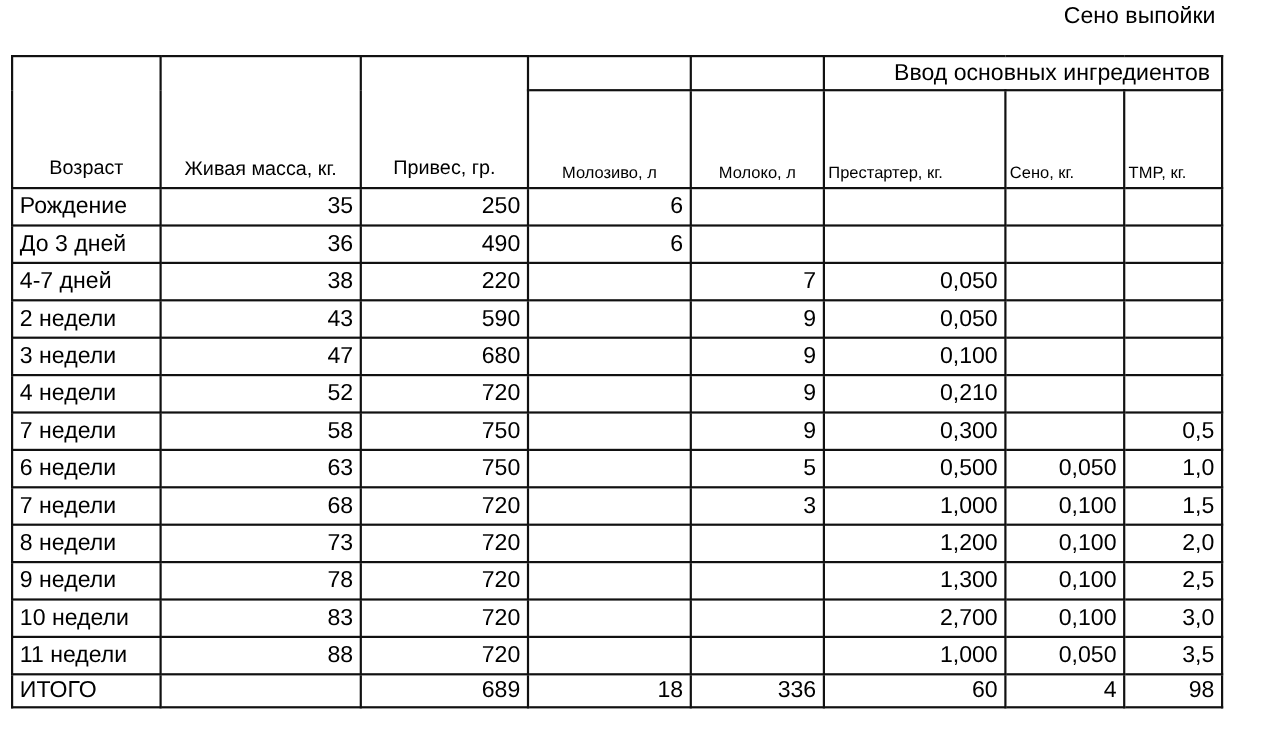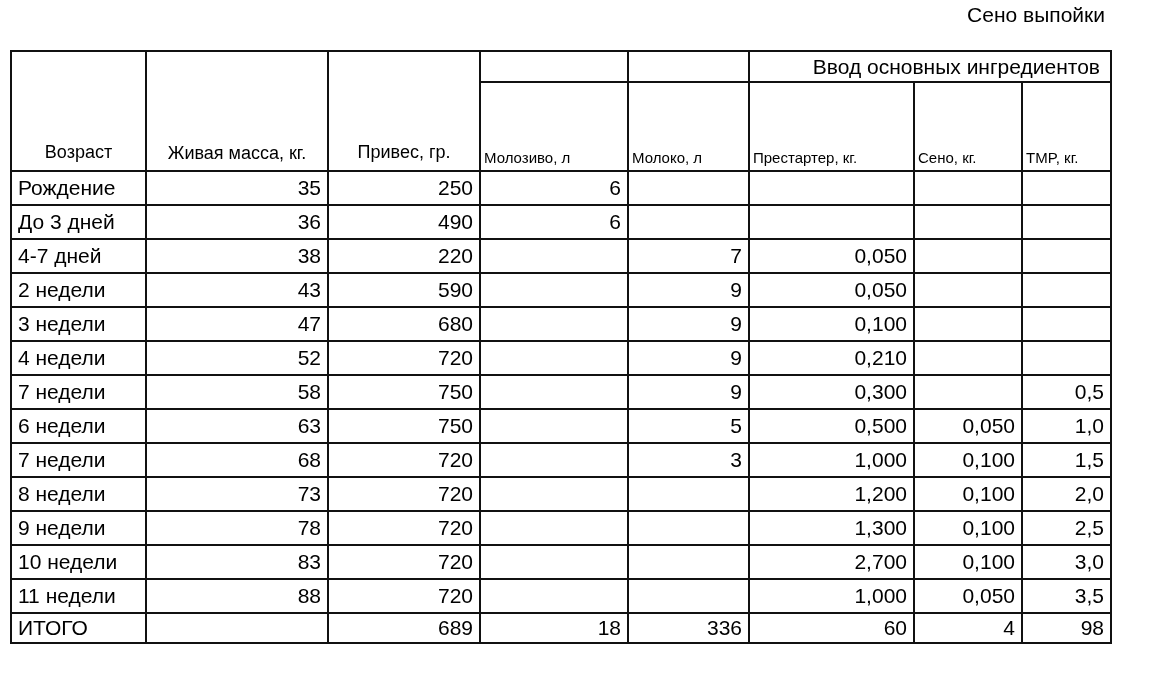--- a/index.html
+++ b/index.html
@@ -4,21 +4,21 @@
 <style>
   html, body { margin: 0; padding: 0; background: #ffffff; }
   body { width: 1167px; height: 675px; position: relative; overflow: hidden;
          font-family: "Liberation Sans", "DejaVu Sans", sans-serif; color: #000; }
   .title { position: absolute; top: 2px; right: 62px; font-size: 21px; line-height: 26px; }
   table { position: absolute; left: 10px; top: 50px; border-collapse: collapse; table-layout: fixed; }
   td, th { border: 2px solid #111; padding: 0 6px; font-weight: normal; white-space: nowrap; overflow: hidden; }
   .h1 td { height: 29px; }
   .h2 td { height: 83px; }
   td.hdr-big { font-size: 18px; text-align: center; vertical-align: bottom; padding-bottom: 2px; line-height: 32px; }
-  td.hdr-small { font-size: 15px; text-align: left; vertical-align: bottom; padding-bottom: 4px; padding-left: 3px; padding-right: 3px; }
+  td.hdr-small { font-size: 15px; text-align: center; vertical-align: bottom; padding-bottom: 4px; padding-left: 3px; padding-right: 3px; }
   td.hdr-small.left { text-align: left; }
   td.group { font-size: 21px; text-align: right; vertical-align: middle; padding-right: 10px; margin-left: 44px; }
   tr.data td { height: 32px; font-size: 21px; line-height: 32px; }
   td.num { text-align: right; padding-right: 6px; }
   td.age { text-align: left; padding-left: 6px; }
   tr.total td { height: 28px; font-size: 21px; font-weight: normal; line-height: 28px; }
 </style>
 </head>
 <body>
 

